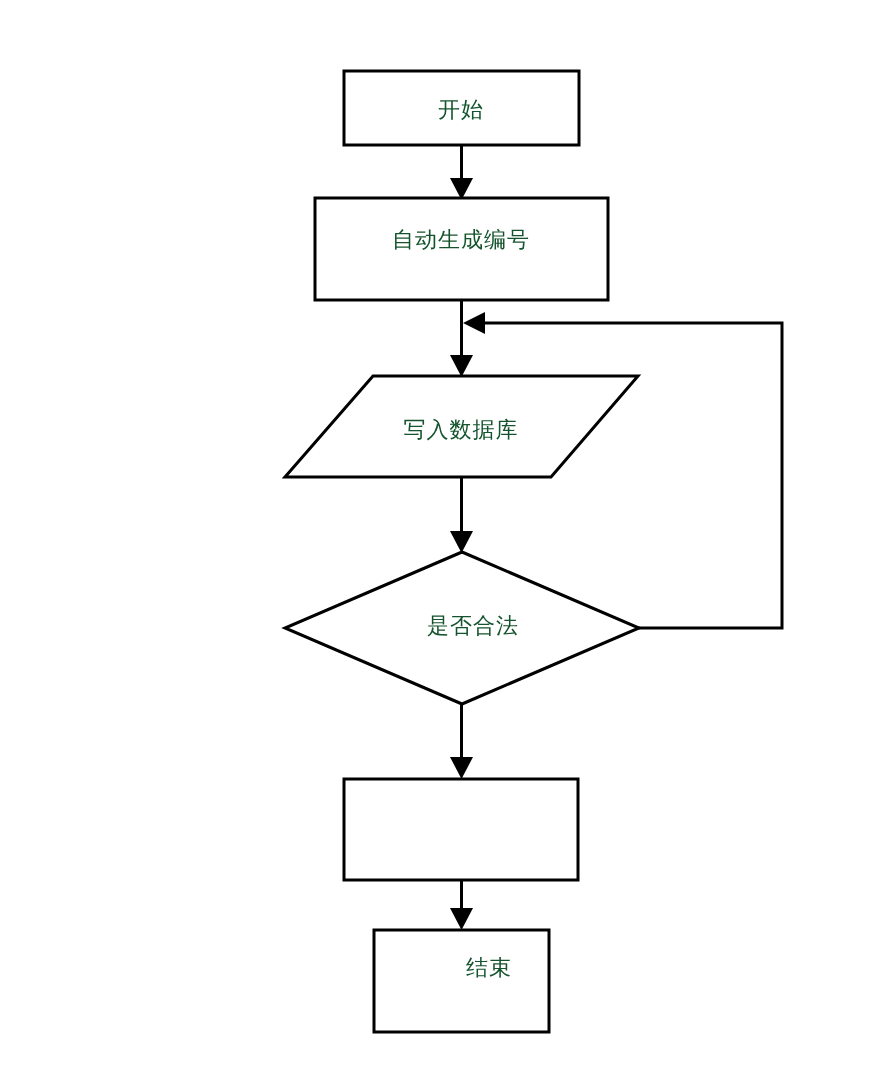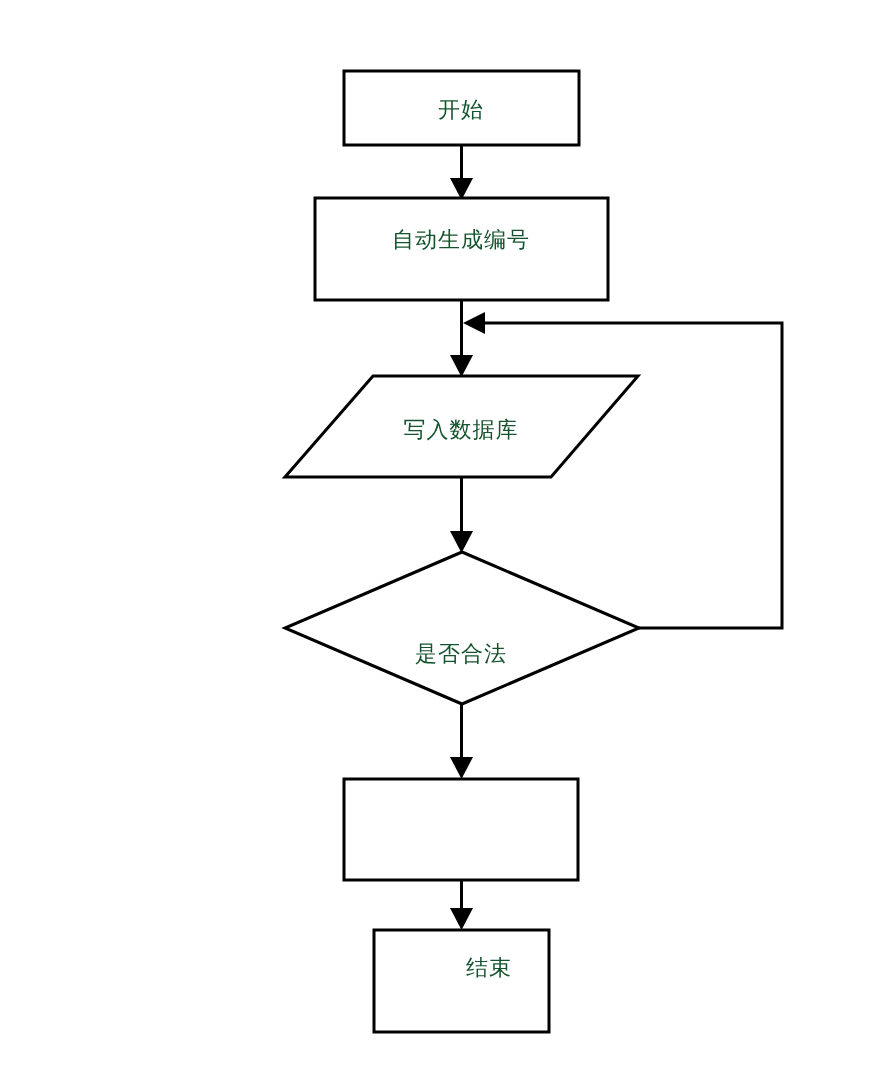--- a/index.html
+++ b/index.html
@@ -100,18 +100,18 @@
 
     </g>
   </svg>
 
   <div class="node-label" style="left:461px; top:110px;">开始</div>
 
   <div class="node-label" style="left:461px; top:240px;">自动生成编号</div>
 
   <div class="node-label" style="left:461px; top:430px;">写入数据库</div>
 
-  <div class="node-label" style="left:461px; top:626px;margin-top:28px;">是否合法</div>
+  <div class="node-label" style="left:473px; top:626px;">是否合法</div>
 
 
   <div class="node-label" style="left:461px; top:968px;margin-left:28px;">结束</div>
 
 </div>
 
 </body></html>

